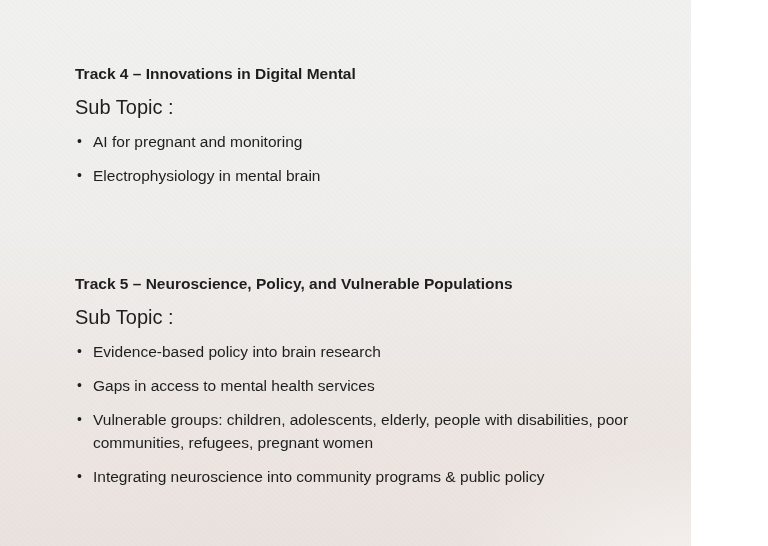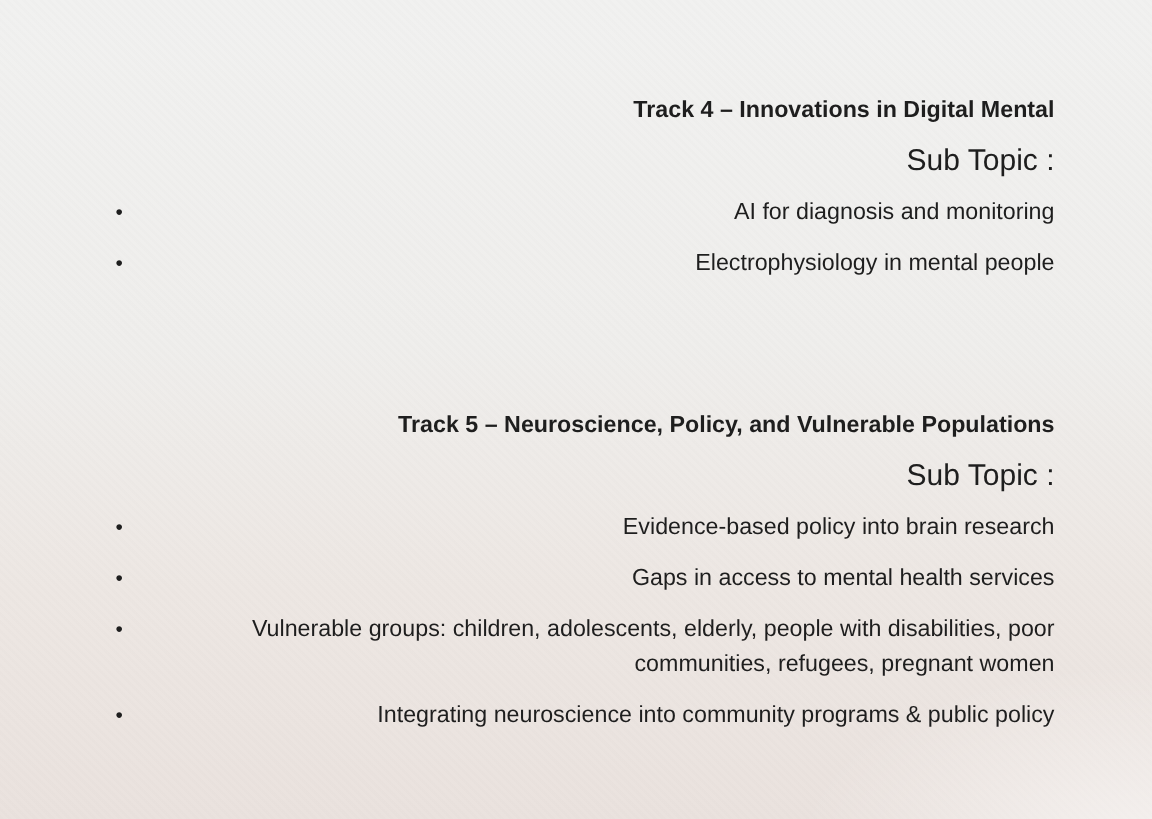--- a/index.html
+++ b/index.html
@@ -1,30 +1,29 @@
 <!DOCTYPE html>
 <html><head>
 <meta charset="utf-8">
 <style>
   html, body {
     margin: 0;
     padding: 0;
   }
   .slide {
     position: relative;
-    width: 768px;
+    width: 691px;
     height: 546px;
     overflow: hidden;
     font-family: "Liberation Sans", sans-serif;
     color: #1e1e1e;
     background:
       radial-gradient(ellipse 340px 180px at 100% 104%, rgba(255,255,255,0.55), rgba(255,255,255,0) 70%),
       repeating-linear-gradient(45deg, rgba(0,0,0,0.006) 0 2px, rgba(255,255,255,0.006) 2px 4px),
       linear-gradient(180deg, #f1f1f0 0%, #efeeec 42%, #ede7e3 72%, #eae2de 100%);
-    text-align: right;
   }
   .content {
     position: absolute;
     left: 75px;
     top: 62px;
     width: 628px;
   }
   .section-heading {
     font-size: 15.5px;
     font-weight: 700;
@@ -62,22 +61,22 @@
 </head>
 <body>
 
 <div class="slide">
   <div class="content">
 
     <div class="section">
       <p class="section-heading">Track 4 – Innovations in Digital Mental</p>
       <p class="subtopic">Sub Topic :</p>
       <ul class="bullets">
-        <li>AI for diagnosis and monitoring</li>
-        <li>Electrophysiology in mental people</li>
+        <li>AI for pregnant and monitoring</li>
+        <li>Electrophysiology in mental brain</li>
       </ul>
     </div>
 
     <div class="section section-track5">
       <p class="section-heading">Track 5 – Neuroscience, Policy, and Vulnerable Populations</p>
       <p class="subtopic">Sub Topic :</p>
       <ul class="bullets">
         <li>Evidence-based policy into brain research</li>
         <li>Gaps in access to mental health services</li>
         <li>Vulnerable groups: children, adolescents, elderly, people with disabilities, poor communities, refugees, pregnant women</li>

